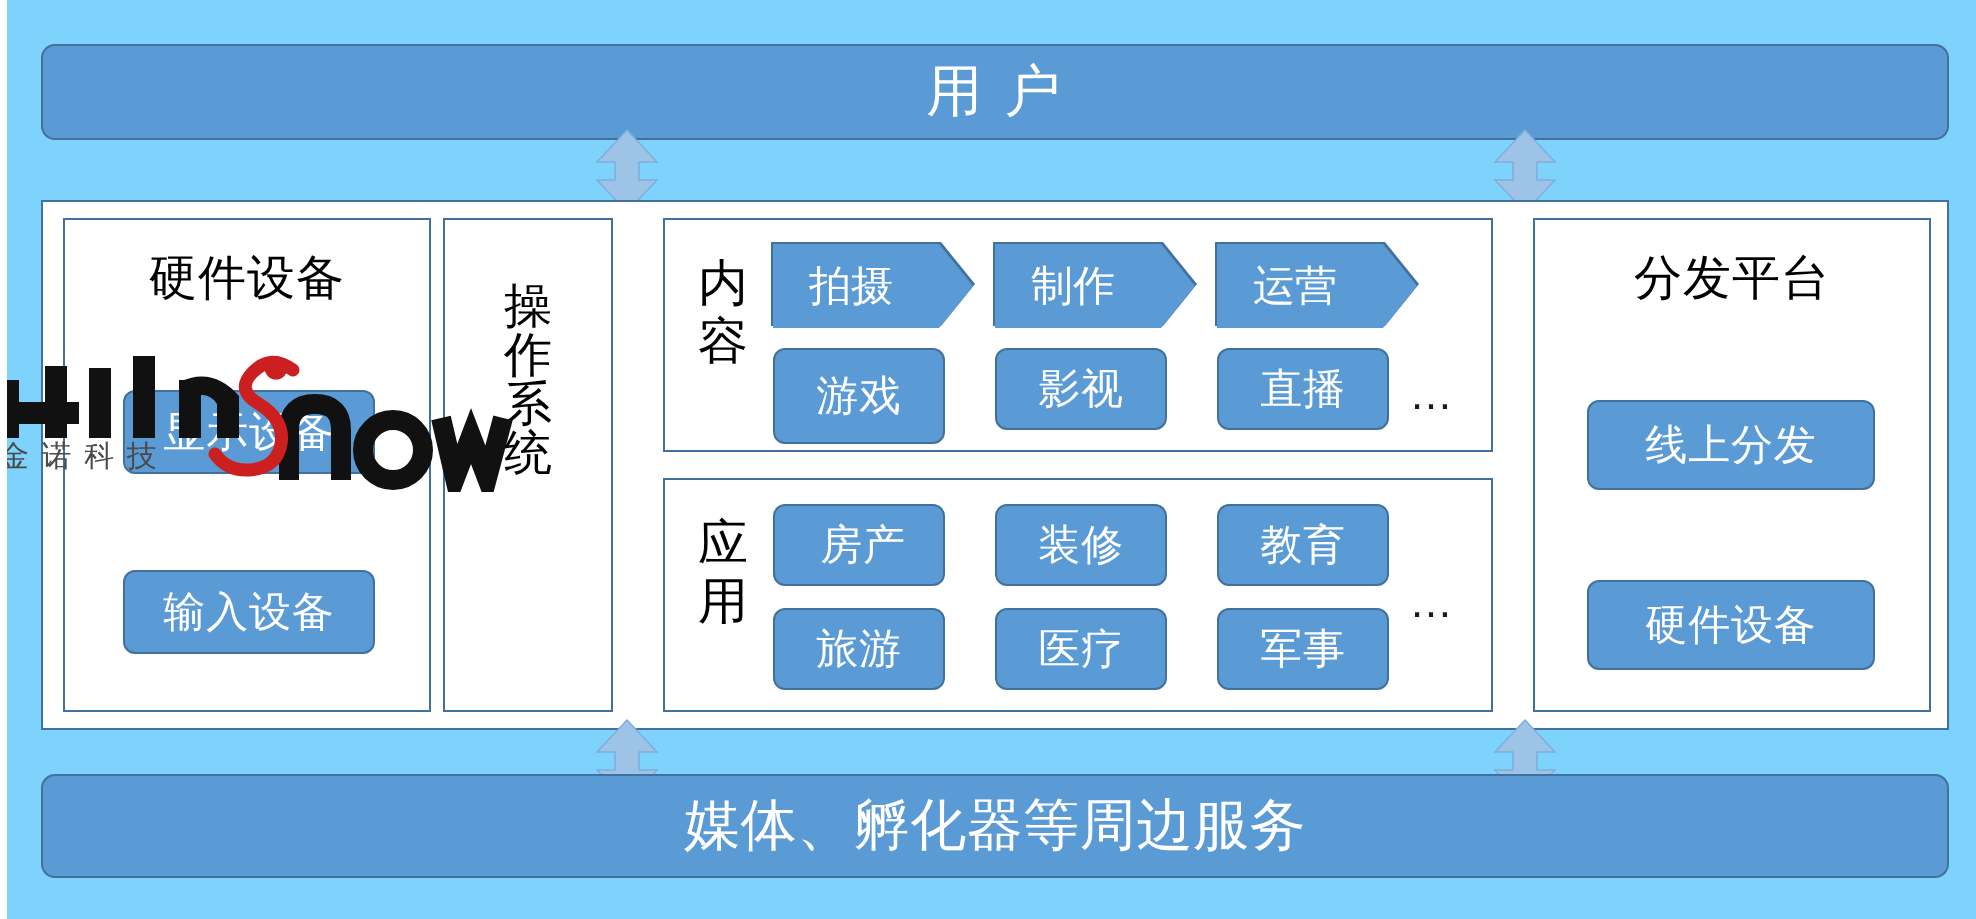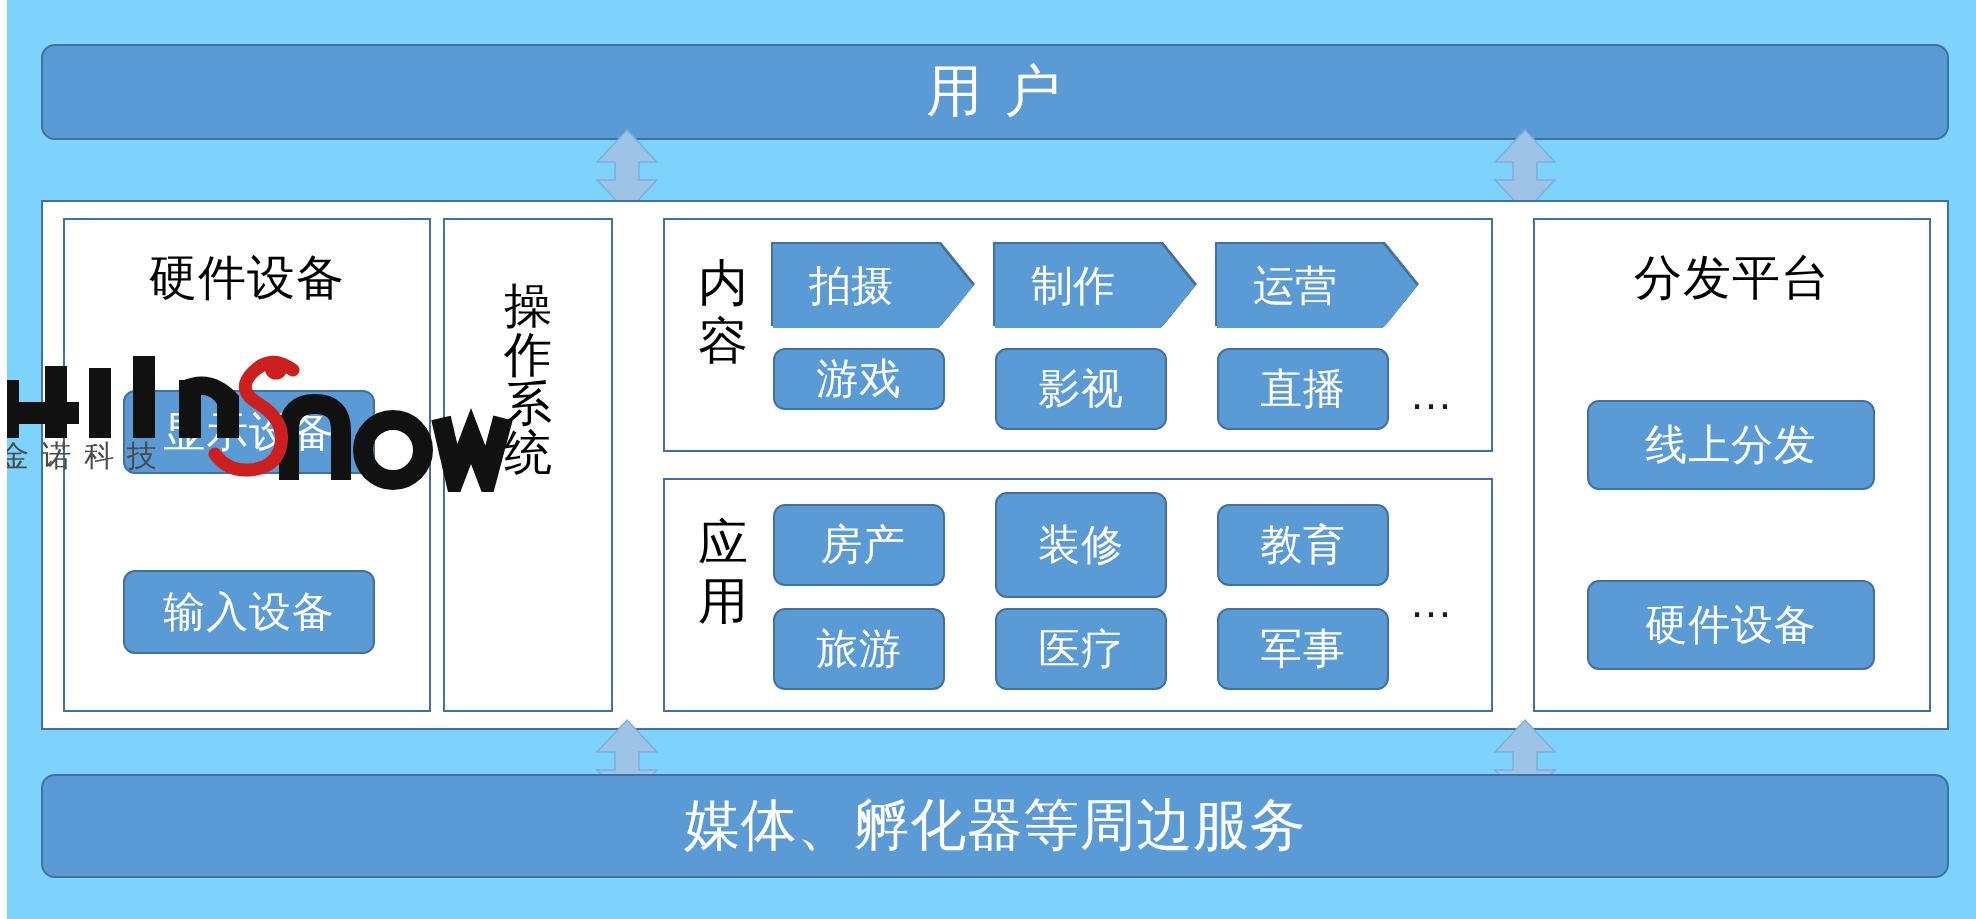--- a/index.html
+++ b/index.html
@@ -230,35 +230,35 @@
 
         <div class="chev-outline" style="left:106px; top:22px; width:204px;"></div>
         <div class="chev" style="left:108px; top:24px; width:200px;">拍摄</div>
 
         <div class="chev-outline" style="left:328px; top:22px; width:204px;"></div>
         <div class="chev" style="left:330px; top:24px; width:200px;">制作</div>
 
         <div class="chev-outline" style="left:550px; top:22px; width:204px;"></div>
         <div class="chev" style="left:552px; top:24px; width:200px;">运营</div>
 
-        <div class="pill" style="left:108px; top:128px; width:172px; height:62px;">游戏</div>
+        <div class="pill" style="left:108px; top:128px; width:172px; height:96px;">游戏</div>
         <div class="pill" style="left:330px; top:128px; width:172px; height:82px;">影视</div>
         <div class="pill" style="left:552px; top:128px; width:172px; height:82px;">直播</div>
 
         <div class="ellipsis" style="left:744px; top:152px;">…</div>
       </div>
 
       <div class="panel" id="panel-app">
         <div class="row-label">
           <span>应</span>
           <span>用</span>
         </div>
 
         <div class="pill" style="left:108px; top:24px; width:172px; height:82px;padding-left:8px;">房产</div>
-        <div class="pill" style="left:330px; top:12px; width:172px; height:106px;text-align:center;">装修</div>
+        <div class="pill" style="left:330px; top:24px; width:172px; height:82px;text-align:center;">装修</div>
         <div class="pill" style="left:552px; top:24px; width:172px; height:82px;">教育</div>
 
         <div class="pill" style="left:108px; top:128px; width:172px; height:82px;">旅游</div>
         <div class="pill" style="left:330px; top:128px; width:172px; height:82px;">医疗</div>
         <div class="pill" style="left:552px; top:128px; width:172px; height:82px;">军事</div>
 
         <div class="ellipsis" style="left:744px; top:100px;">…</div>
       </div>
     </div>
 

